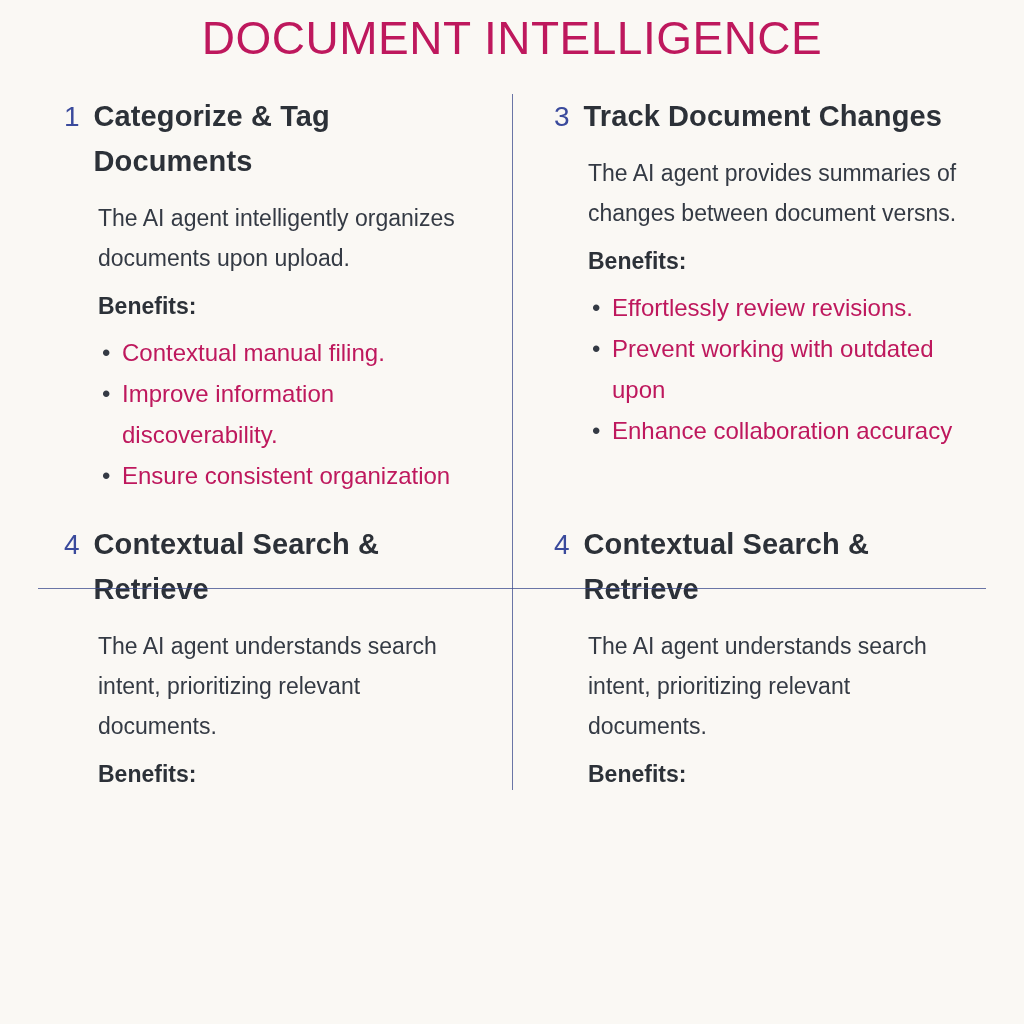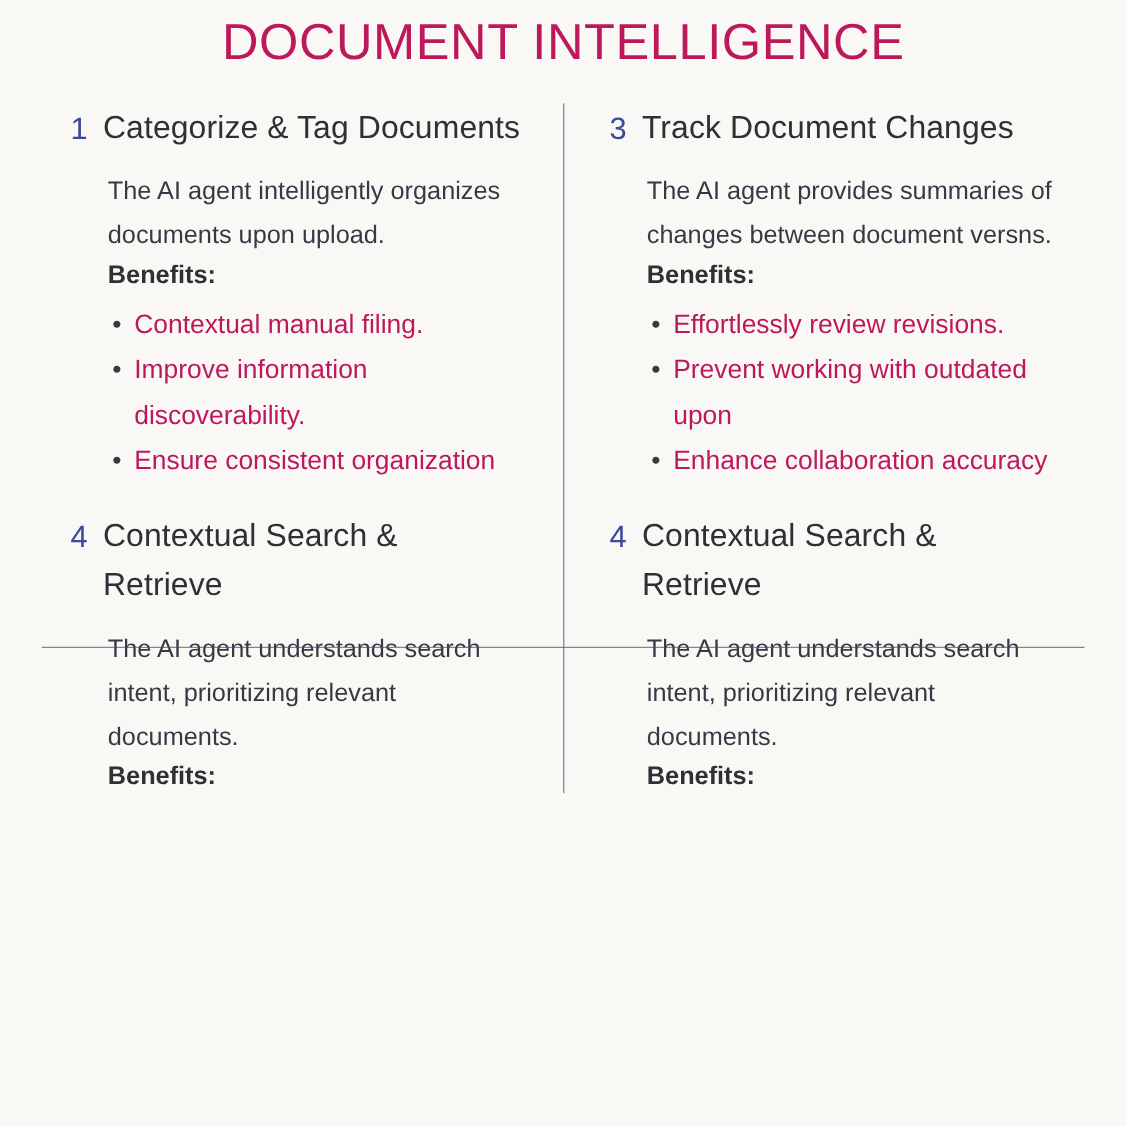--- a/index.html
+++ b/index.html
@@ -83,32 +83,32 @@
   .card-num {
     font-size: 28px;
     line-height: 45px;
     font-weight: 500;
     color: #3a4a9c;
     flex: 0 0 auto;
   }
   .card-title {
     font-size: 29px;
     line-height: 45px;
-    font-weight: normal;
+    font-weight: bold;
     color: #2c3138;
     letter-spacing: 0.1px;
   }
   .card-desc {
     margin: 14px 0 0 34px;
     font-size: 23px;
     line-height: 40px;
     color: #343a44;
   }
   .benefits-label {
-    margin: 0 0 0 34px;
+    margin: 12px 0 0 34px;
     font-size: 23px;
     line-height: 32px;
     font-weight: bold;
     color: #2c3138;
   }
   .bullets {
     margin: 10px 0 0 38px;
     padding: 0;
     list-style: none;
   }

